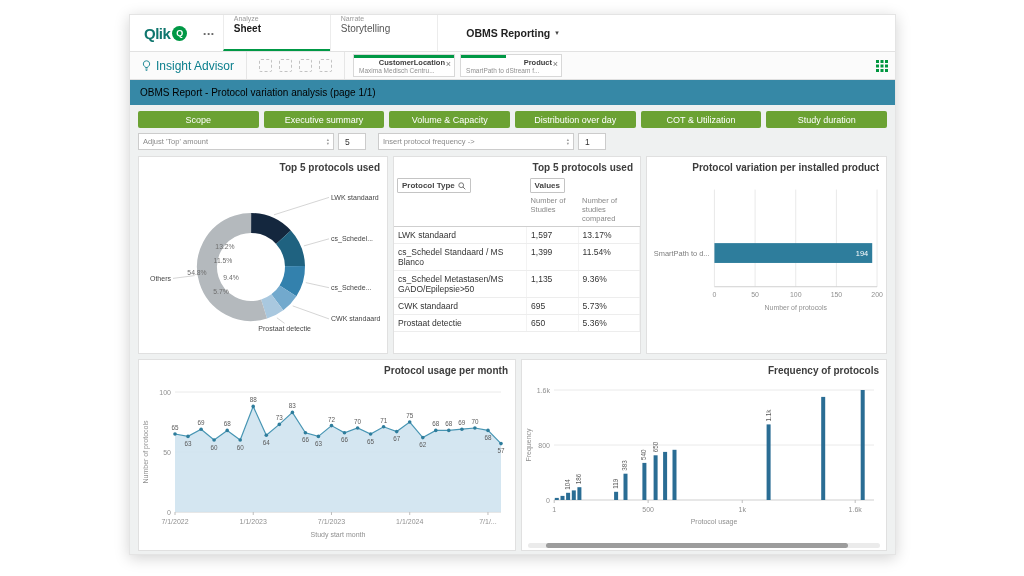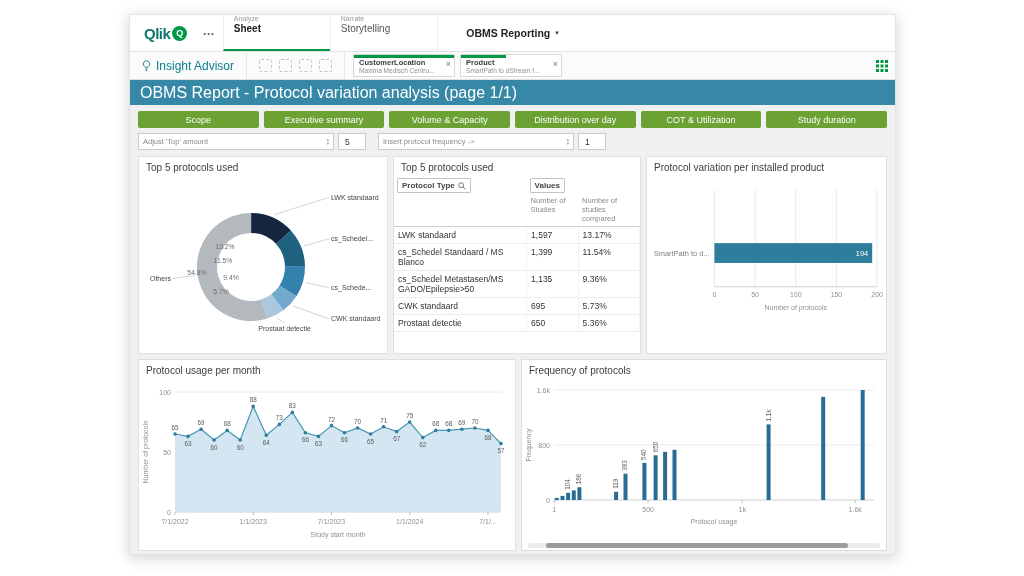--- a/index.html
+++ b/index.html
@@ -37,50 +37,50 @@
            border-right:1px solid #e6e6e6;color:#0a7e8c;font-size:12px;cursor:pointer;}
   .toolgrp{display:flex;gap:7px;padding:0 12px;align-items:center;border-right:1px solid #e6e6e6;height:100%;}
   .tool-ic{width:11px;height:11px;border:1px dashed #c2c2c2;border-radius:2px;cursor:pointer;}
   .chips{display:flex;gap:5px;margin-left:8px;}
   .chip{position:relative;width:100px;height:21px;background:#fff;border:1px solid #d8d8d8;
         overflow:hidden;cursor:pointer;}
   .chip-bar{position:absolute;top:0;left:0;height:3px;background:#009845;}
   .chip:nth-child(1) .chip-bar{width:100%;}
   .chip:nth-child(2) .chip-bar{width:45%;}
   .chip-field{font-size:7.5px;font-weight:700;color:#3c3c3c;margin:4px 0 0 5px;line-height:7px;
-              white-space:nowrap;overflow:hidden;width:86px;}
+              white-space:nowrap;overflow:hidden;width:86px;text-align:right;}
   .chip-value{font-size:6.5px;color:#909090;margin:1px 0 0 5px;white-space:nowrap;overflow:hidden;width:84px;}
   .chip-close{position:absolute;right:3px;top:5px;font-size:9px;line-height:9px;color:#777;cursor:pointer;}
   .toolbar-spacer{flex:1;}
   .grid-ic{margin-right:7px;display:flex;cursor:pointer;}
 
   
-  .titleband{flex:0 0 25px;background:#3688a6;color:#ffffff;display:flex;align-items:center;
-             padding-left:10px;font-size:16px;}
+  .titleband{flex:0 0 25px;background:#3688a6;color:#000000;display:flex;align-items:center;
+             padding-left:10px;font-size:10px;}
 
   
   .sheet{flex:1;background:#eff1f1;padding:6px 8px;display:flex;flex-direction:column;overflow:hidden;}
   .navrow{display:flex;gap:5px;margin-bottom:5px;}
   .navbtn{flex:1;height:17px;background:#6ba233;color:#fff;font-size:9px;display:flex;
           align-items:center;justify-content:center;border-radius:2px;cursor:pointer;}
   .inputrow{display:flex;gap:12px;margin-bottom:6px;}
   .input-group{display:flex;gap:4px;}
   .input-box{width:196px;height:17px;background:#fff;border:1px solid #cccccc;display:flex;
              align-items:center;justify-content:space-between;padding:0 4px;box-sizing:border-box;}
   .input-label{font-size:7.5px;color:#8a8a8a;white-space:nowrap;overflow:hidden;}
   .stepper{display:flex;flex-direction:column;line-height:4px;font-size:4.5px;color:#999;cursor:pointer;}
   .value-box{width:28px;height:17px;background:#fff;border:1px solid #cccccc;font-size:8.5px;color:#333;
              display:flex;align-items:center;padding-left:6px;box-sizing:border-box;}
 
   .grid1{display:grid;grid-template-columns:250px 248px 1fr;gap:5px;margin-bottom:5px;}
   .grid2{display:grid;grid-template-columns:378px 1fr;gap:5px;}
   .card{background:#fff;border:1px solid #e0e0e0;overflow:hidden;position:relative;}
   .grid1 .card{height:196px;}
   .grid2 .card{height:190px;}
-  .card-title{font-size:10px;font-weight:400;color:#3d3d3d;padding:5px 7px 2px;}
+  .card-title{font-size:10px;font-weight:700;color:#3d3d3d;padding:5px 7px 2px;text-align:right;}
 
   
   .qtable{width:100%;border-collapse:collapse;font-size:8.5px;color:#333;table-layout:fixed;}
   .qtable col.c1{width:54%;} .qtable col.c2{width:21%;} .qtable col.c3{width:25%;}
   .qtable td{padding:3px 4px;border-bottom:1px solid #ededed;vertical-align:top;}
   .hrow1 td{border-bottom:none;padding:3px 3px 2px;}
   .hbox{display:inline-flex;align-items:center;gap:3px;border:1px solid #c4c4c4;border-radius:1px;
         padding:2px 4px;font-size:8px;font-weight:600;color:#444;background:#fff;}
   .hrow2 td{border-bottom:1px solid #cfcfcf;color:#8a8a8a;font-size:7.5px;padding-top:1px;}
   .num{}

